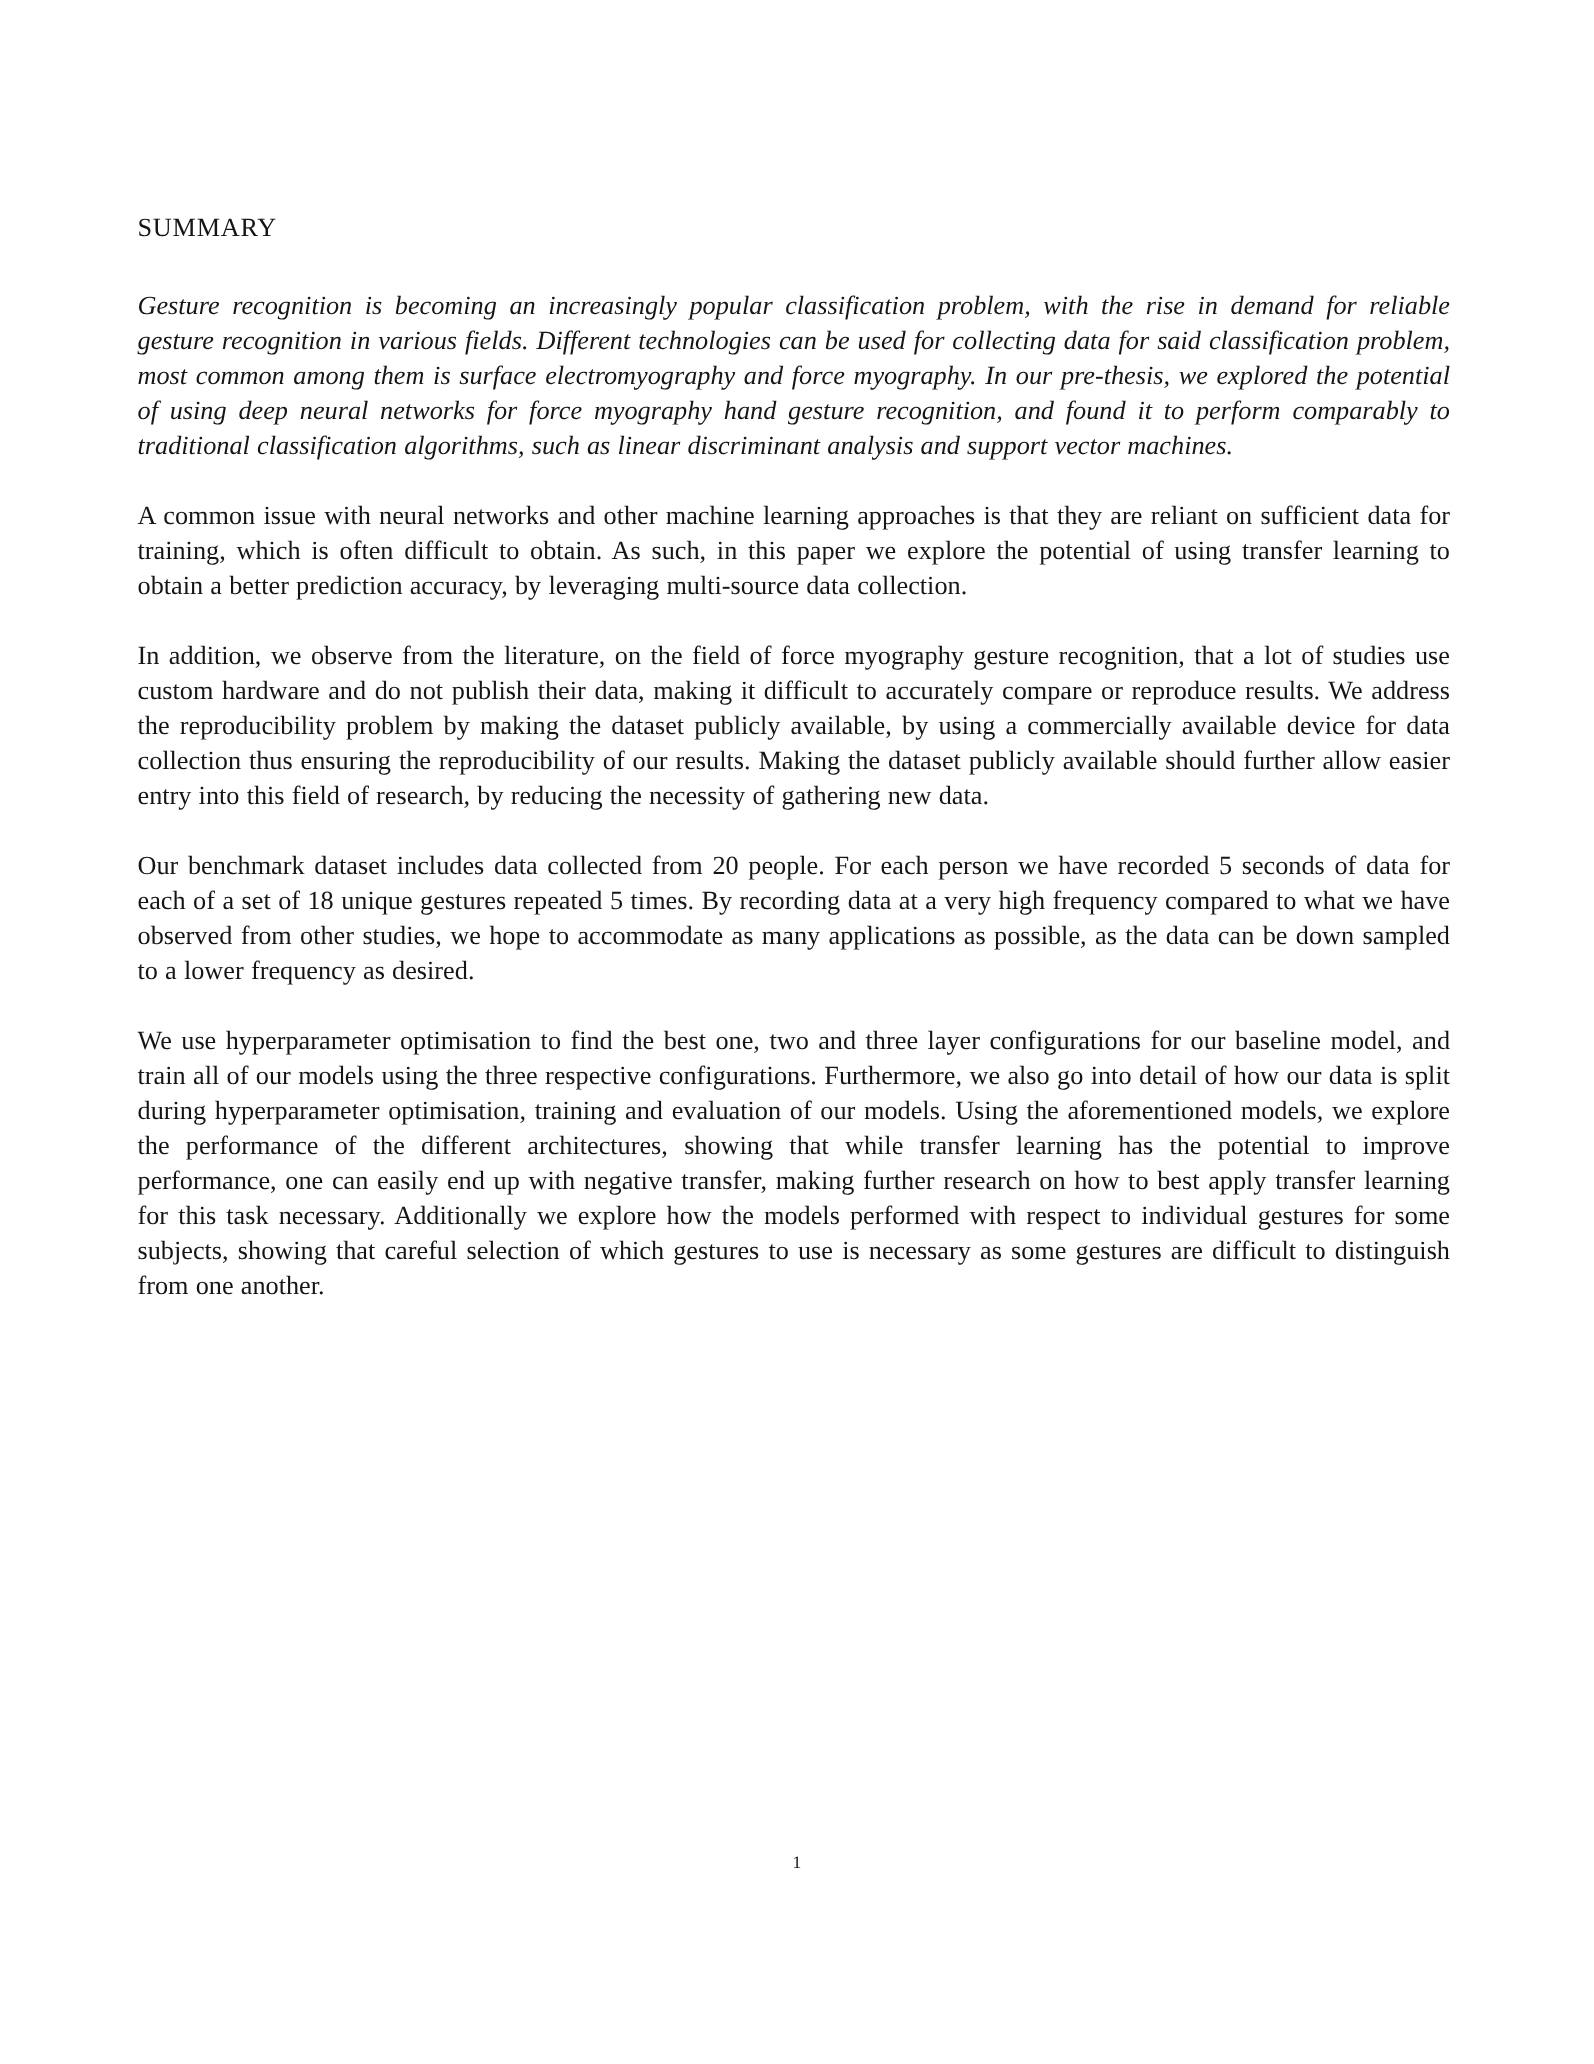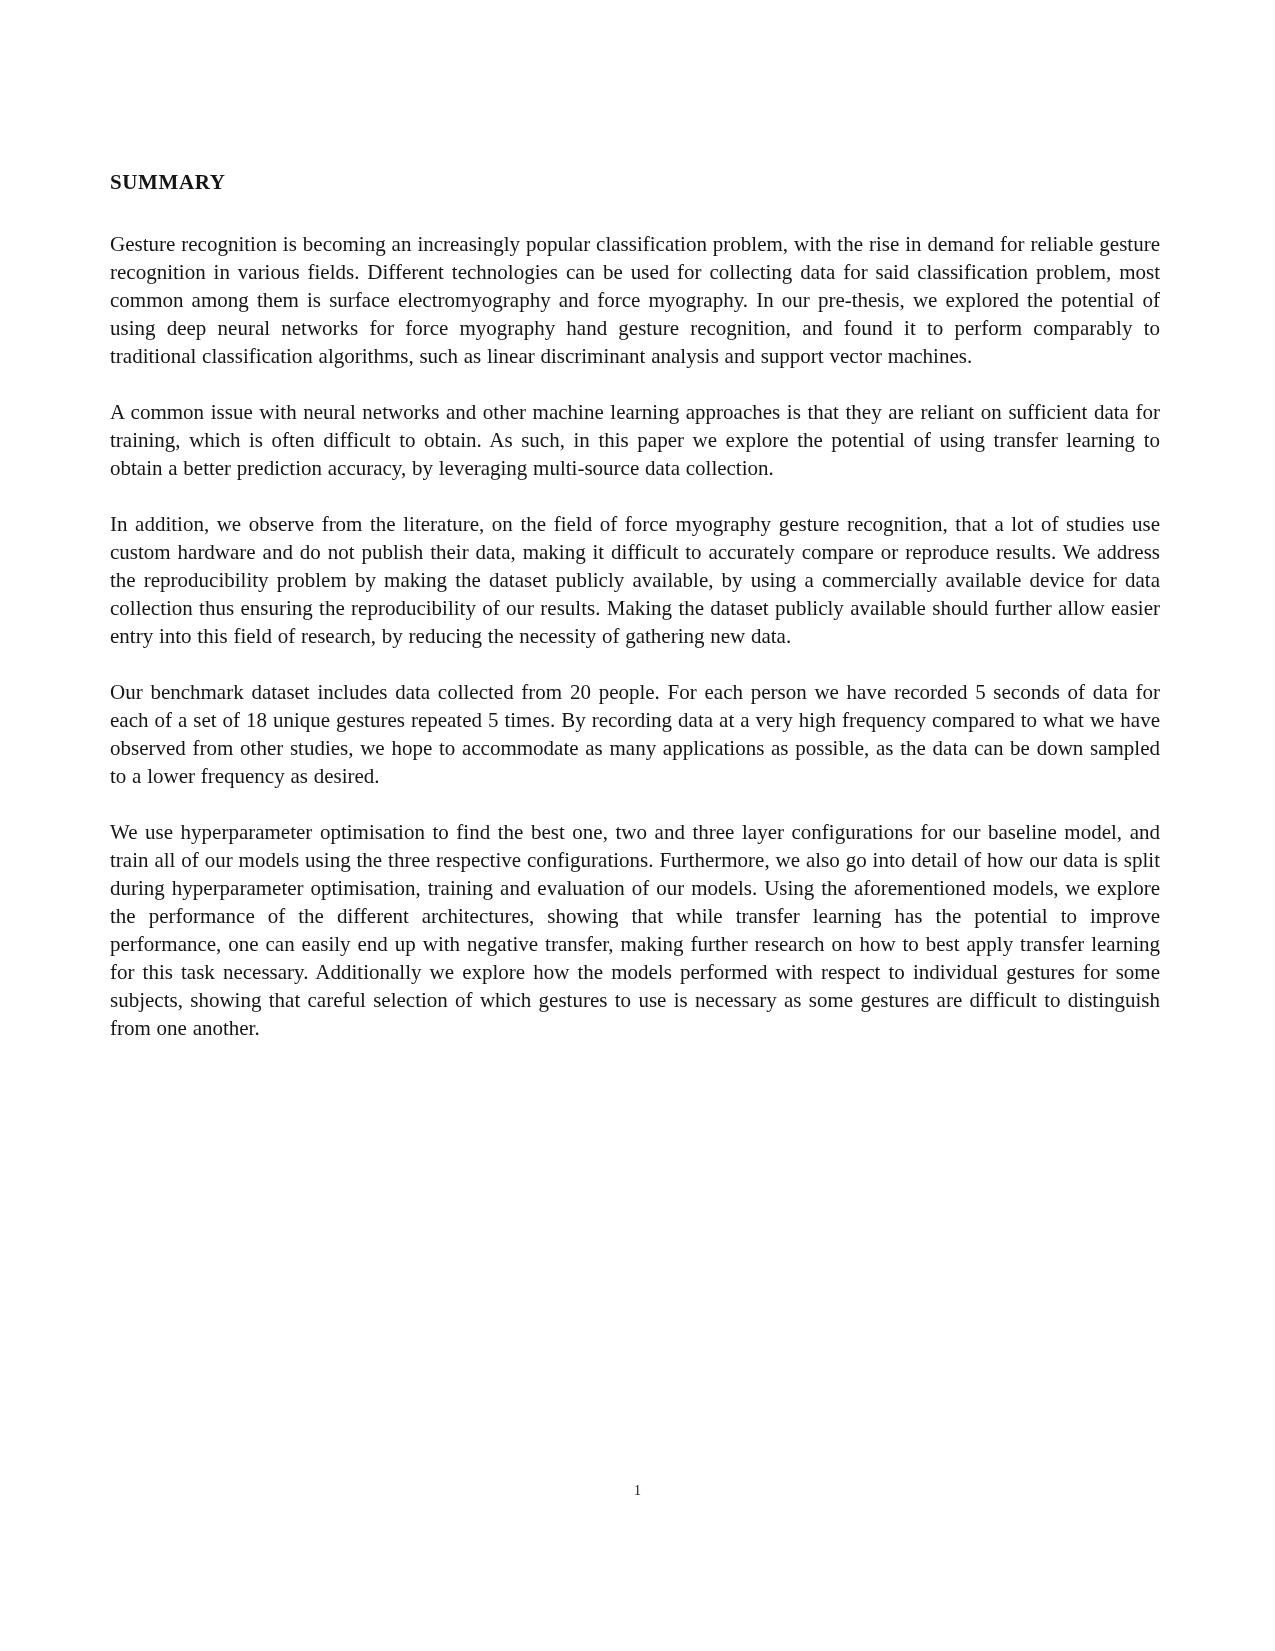--- a/index.html
+++ b/index.html
@@ -17,33 +17,34 @@
   }
   .page {
     position: absolute;
     left: 110px;
     top: 168px;
     width: 1050px;
   }
   .heading {
     font-size: 21px;
     line-height: 28px;
-    font-weight: bold;
+    font-weight: normal;
     letter-spacing: 0.6px;
     margin: 0 0 34px 0;
   }
   .para {
     font-size: 21px;
     line-height: 28px;
     text-align: justify;
     margin: 28px 0 0 0;
     word-spacing: 0.5px;
   }
   .para.first {
     margin-top: 0;
+    font-style: italic;
   }
   .pageno {
     position: absolute;
     left: 0;
     top: 1483px;
     width: 1275px;
     text-align: center;
     font-size: 14px;
     line-height: 16px;
     color: #151515;

